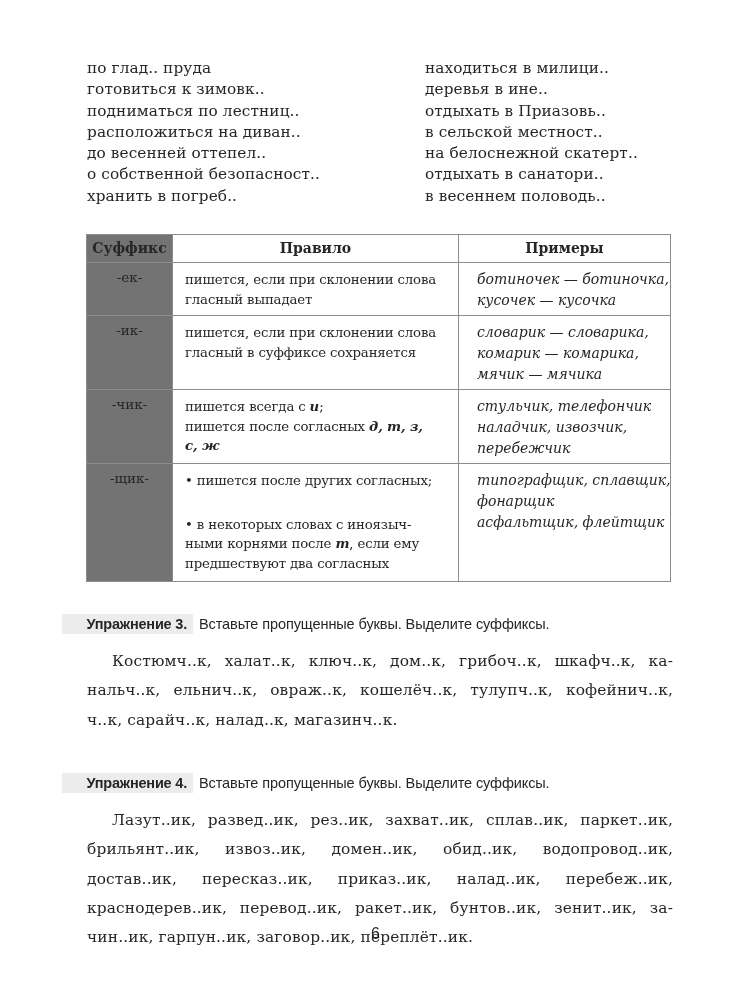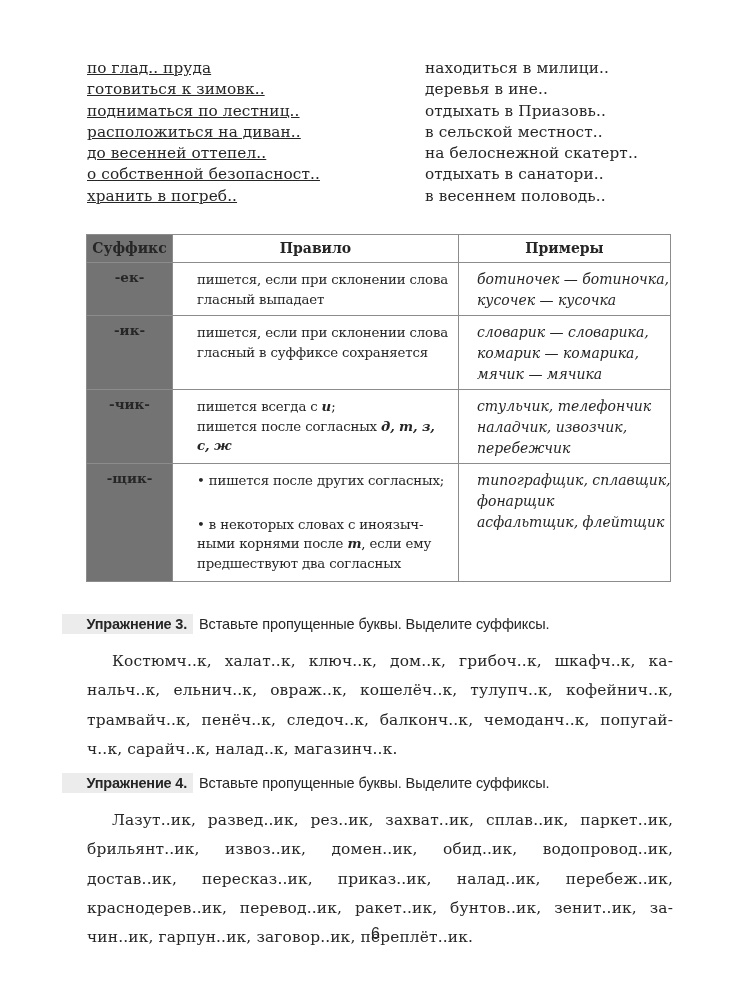--- a/index.html
+++ b/index.html
@@ -6,39 +6,39 @@
   body {
     width: 751px; height: 1001px; position: relative; overflow: hidden;
     font-family: "DejaVu Serif", "Liberation Serif", serif;
     color: #262626;
   }
   .cols {
     position: absolute; top: 58px; left: 87px; width: 600px;
     display: flex;
   }
   .col { font-size: 15.3px; line-height: 21.3px; letter-spacing: 0.1px; }
-  .col.left { width: 340px; text-decoration: underline; }
+  .col.left { width: 340px; }
   .col.right { margin-left: -2px; }
   .col div { white-space: nowrap; }
 
   table.rules {
     position: absolute; top: 234px; left: 86px; width: 584px;
     border-collapse: collapse; table-layout: fixed;
     font-size: 13.6px; line-height: 19.6px;
   }
   table.rules td, table.rules th {
     border: 1.5px solid #8c8c8c; vertical-align: top; padding: 0;
   }
   table.rules th {
     font-weight: bold; text-align: center; height: 27px; vertical-align: middle;
     font-size: 14px;
   }
   table.rules th.suf, table.rules td.suf { background: #737373; }
-  table.rules td.suf { text-align: center; font-weight: bold; font-size: 13.5px; padding-top: 5px; }
-  table.rules td.rule { padding: 7px 8px 5px 24px; font-family: "DejaVu Sans Condensed", "DejaVu Serif", serif; }
+  table.rules td.suf { text-align: center; font-weight: normal; font-size: 13.5px; padding-top: 5px; }
+  table.rules td.rule { padding: 7px 8px 5px 12px; font-family: "DejaVu Sans Condensed", "DejaVu Serif", serif; }
   table.rules td.ex { padding: 6px 6px 4px 18px; font-style: italic; font-size: 14px; line-height: 21px; }
   .rule-text { font-family: "DejaVu Serif", serif; font-size: 13.3px; letter-spacing: -0.15px; }
   .ex-line { white-space: nowrap; }
   .bullet-gap { height: 24px; }
   .bi { font-style: italic; font-weight: bold; }
 
   .exercise-head {
     position: absolute; left: 62px; width: 630px; height: 22px;
     font-family: "Liberation Sans", sans-serif; font-size: 14.5px;
   }
@@ -152,21 +152,20 @@
     </tr>
   </tbody>
 </table>
 
 <div class="exercise-head" style="top:614px">
   <span class="label">Упражнение 3.</span><span class="instr">Вставьте пропущенные буквы. Выделите суффиксы.</span>
 </div>
 <div class="exercise-body" style="top:644px">
   <div class="indent">Костюмч..к, халат..к, ключ..к, дом..к, грибоч..к, шкафч..к, ка-</div>
   <div>нальч..к, ельнич..к, овраж..к, кошелёч..к, тулупч..к, кофейнич..к,</div>
-  <div>трамвайч..к, пенёч..к, следоч..к, балконч..к, чемоданч..к, попугай-</div>
   <div class="last">ч..к, сарайч..к, налад..к, магазинч..к.</div>
 </div>
 
 <div class="exercise-head" style="top:773px">
   <span class="label">Упражнение 4.</span><span class="instr">Вставьте пропущенные буквы. Выделите суффиксы.</span>
 </div>
 <div class="exercise-body" style="top:803px">
   <div class="indent">Лазут..ик, развед..ик, рез..ик, захват..ик, сплав..ик, паркет..ик,</div>
   <div>брильянт..ик, извоз..ик, домен..ик, обид..ик, водопровод..ик,</div>
   <div>достав..ик, пересказ..ик, приказ..ик, налад..ик, перебеж..ик,</div>

